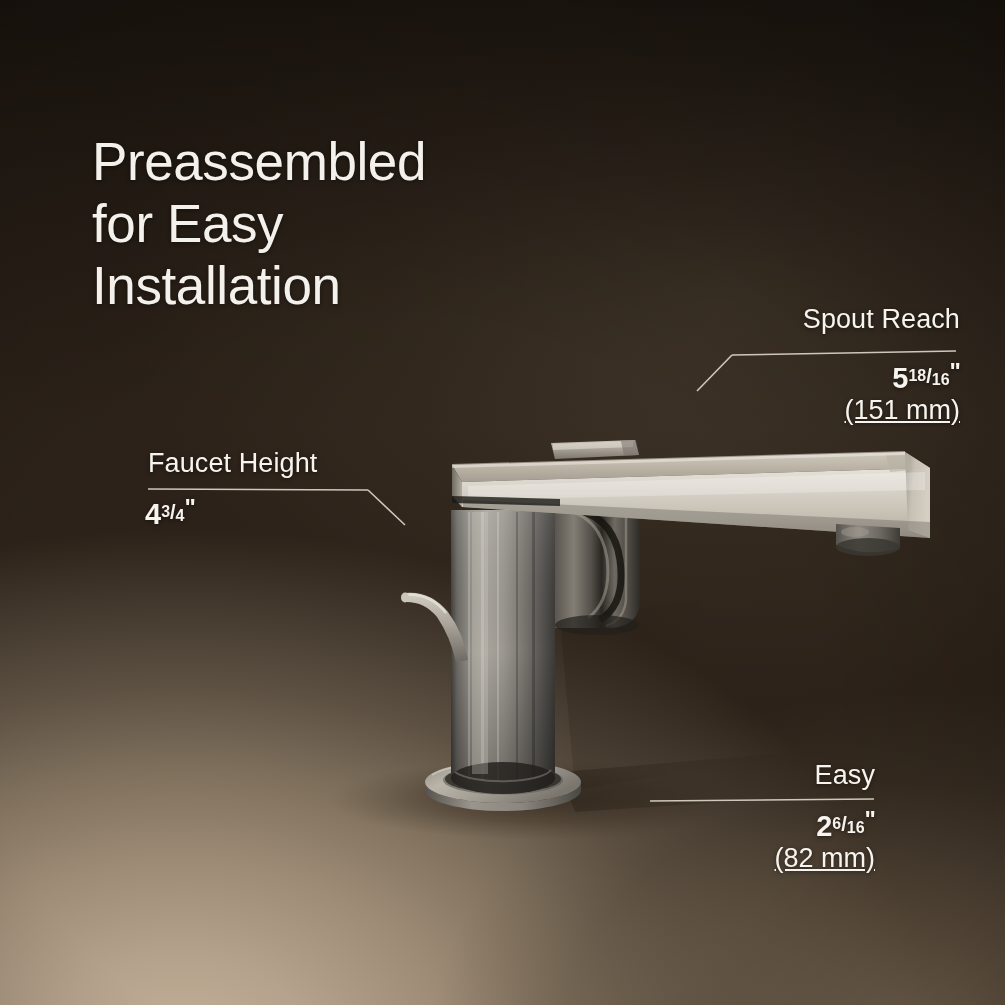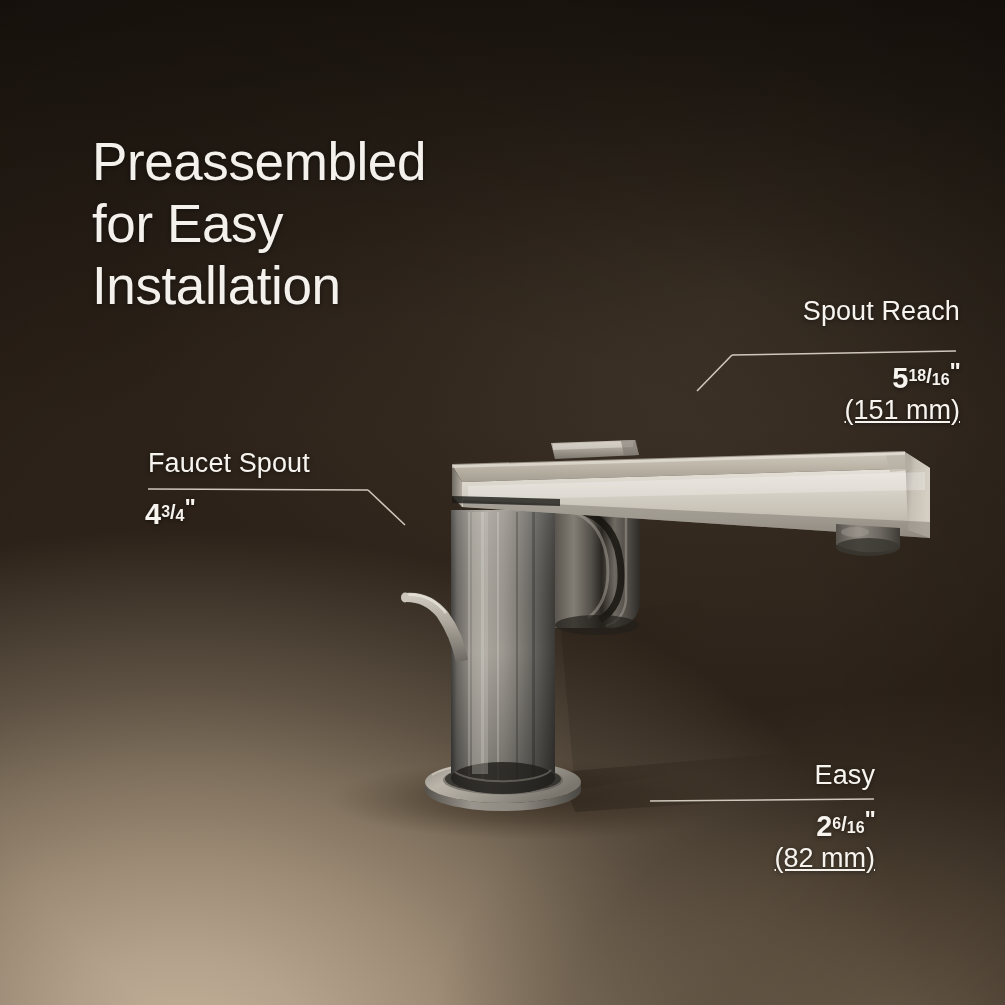--- a/index.html
+++ b/index.html
@@ -325,36 +325,36 @@
       <ellipse cx="868" cy="547" rx="32" ry="9" fill="#3a3731" opacity="0.85"></ellipse>
       <ellipse cx="855" cy="532" rx="14" ry="5" fill="#a6a096" opacity="0.45"></ellipse>
     </g>
 
   </svg>
 
   <div class="headline">Preassembled
 for Easy
 Installation</div>
 
-  <div class="callout co-right" style="left:640px; top:296px; width:320px;">
+  <div class="callout co-right" style="left:640px; top:304px; width:320px;">
     <div class="label">Spout Reach</div>
   </div>
   <svg class="leader" style="left:0; top:0; width:1005px; height:1005px;">
     <line x1="732" y1="355" x2="956" y2="351"></line>
     <line x1="732" y1="355" x2="697" y2="391"></line>
   </svg>
   <div class="callout co-right" style="left:640px; top:362px; width:320px;">
     <div class="value">
       <span class="num">5</span><span class="frac"><span>18</span><span class="sl">/</span><span class="den">16</span></span><span class="inch">"</span>
     </div>
     <div class="metric">(151 mm)</div>
   </div>
 
   <div class="callout co-left" style="left:148px; top:448px; width:340px;">
-    <div class="label">Faucet Spout</div>
+    <div class="label">Faucet Height</div>
   </div>
   <svg class="leader" style="left:0; top:0; width:1005px; height:1005px;">
     <line x1="148" y1="489" x2="368" y2="490"></line>
     <line x1="368" y1="490" x2="405" y2="525"></line>
   </svg>
   <div class="callout co-left" style="left:145px; top:498px; width:340px;">
     <div class="value">
       <span class="num">4</span><span class="frac"><span>3</span><span class="sl">/</span><span class="den">4</span></span><span class="inch">"</span>
     </div>
   </div>

